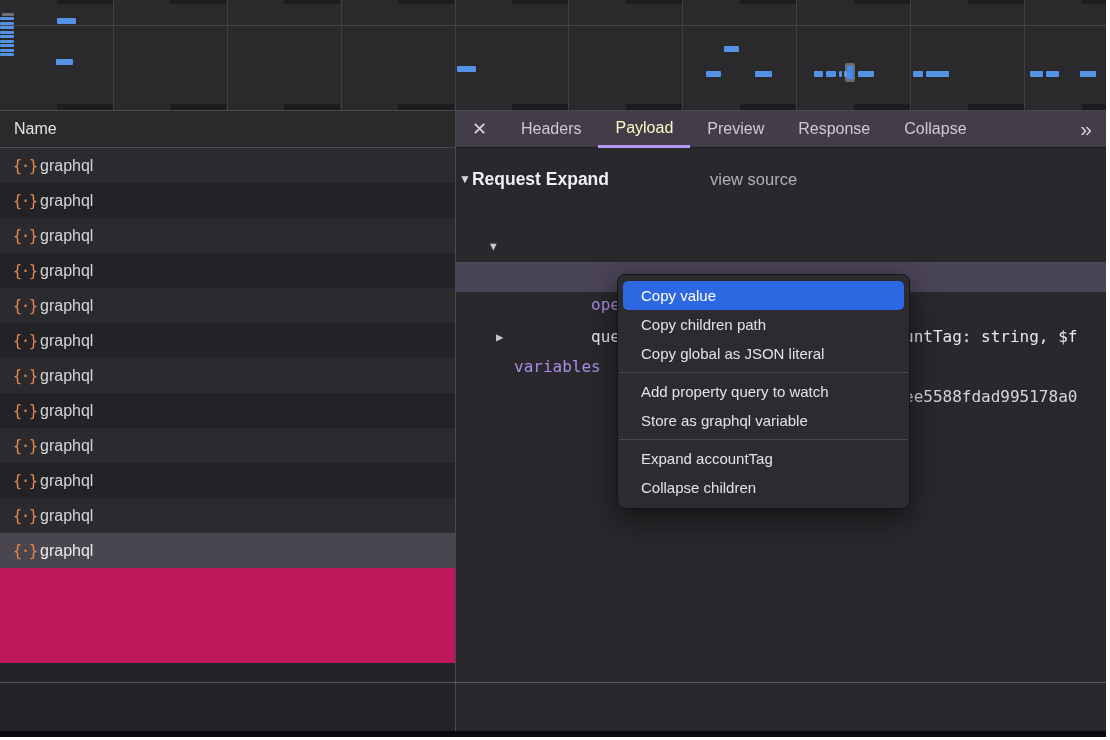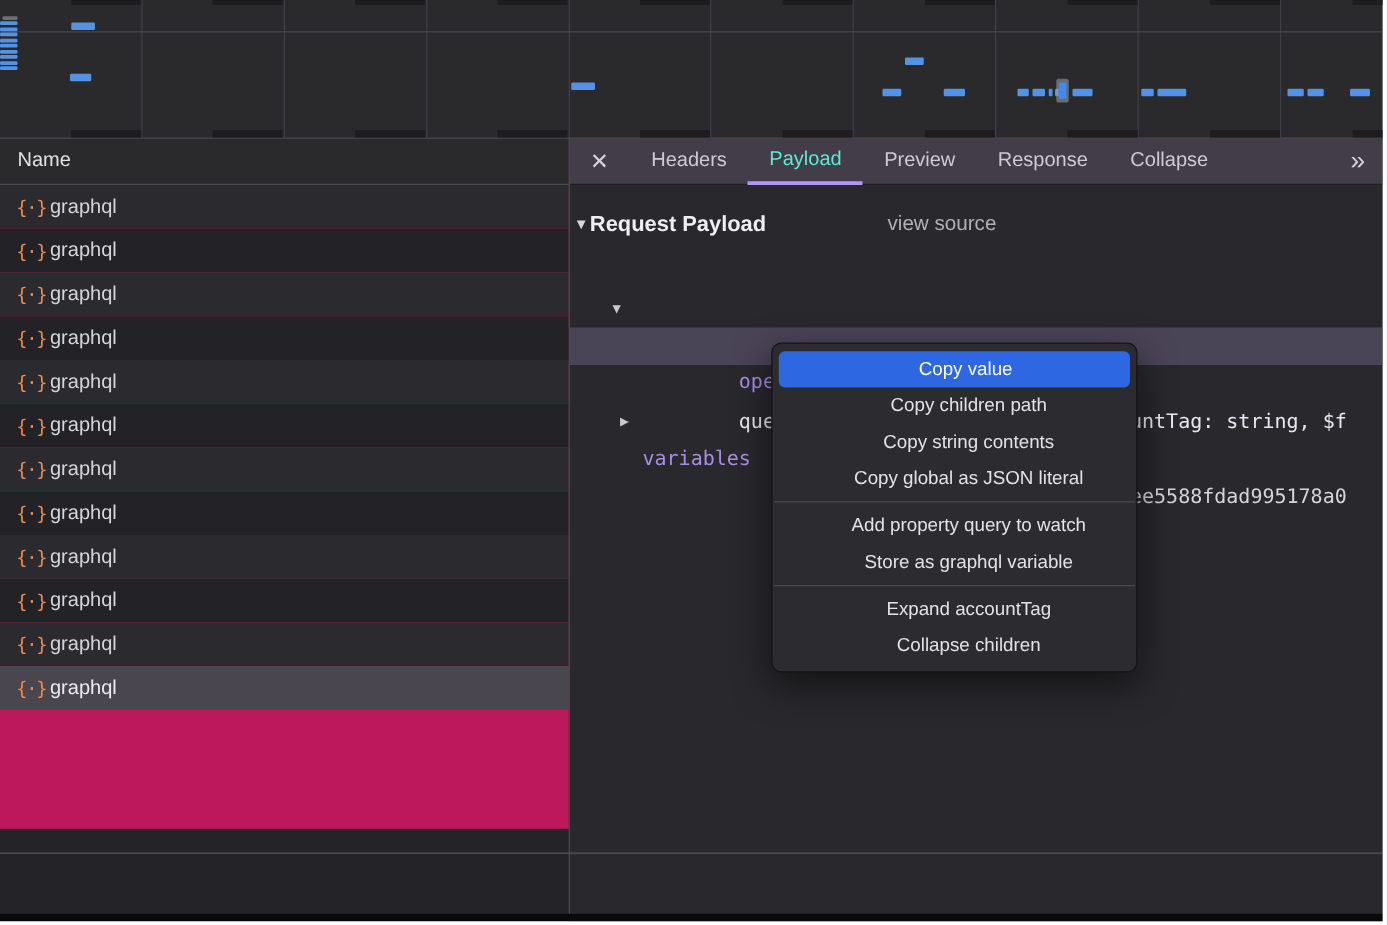--- a/index.html
+++ b/index.html
@@ -24,21 +24,21 @@
   .req-row:nth-child(even){background:#232327;}
   .req-row.selected{background:#4a4650;color:#eceaef;}
   .req-icon{font-family:"DejaVu Sans Mono",monospace;color:#ee8a4e;font-size:15px;width:27px;letter-spacing:-1px;}
 
   
   .right{position:absolute;left:456px;top:110px;width:650px;height:627px;background:#29292d;overflow:hidden;}
   .tabbar{height:38px;background:#433d4a;display:flex;align-items:center;padding-left:16px;border-bottom:1px solid #1e1e21;box-sizing:border-box;}
   .close{width:32px;color:#d6d2dc;font-size:18px;cursor:default;}
   .tabs{display:flex;height:38px;}
   .tab{padding:0 17px;line-height:37px;font-size:16px;color:#cfcad4;}
-  .tab.active{color:#5eead4;border-bottom:3px solid #b295f5;line-height:35px;}
+  .tab.active{color:#fef9c3;border-bottom:3px solid #b295f5;line-height:35px;}
   .overflow{margin-left:auto;padding-right:16px;color:#d6d2dc;font-size:21px;letter-spacing:-2px;}
 
   .payload-header{position:absolute;left:0;top:55px;width:650px;height:28px;display:flex;align-items:center;}
   .tri{color:#d8d8db;font-size:12px;margin-left:3px;}
   .pl-title{color:#efeef1;font-weight:bold;font-size:17.5px;margin-left:1px;}
   .view-source{position:absolute;left:254px;color:#b0b0b5;font-size:16.5px;}
 
   .mono{font-family:"DejaVu Sans Mono",monospace;font-size:16px;white-space:pre;}
   .tline{position:absolute;left:0;width:650px;height:29px;line-height:29px;}
   .tri2{position:absolute;color:#c9c9cd;font-size:11px;}
@@ -51,21 +51,21 @@
   .frag{position:absolute;left:448px;color:#e9e6f1;}
   .frag2{position:absolute;left:448px;color:#d6d6d9;}
 
   
   .vdivider{position:absolute;left:455px;top:110px;width:1px;height:627px;background:#4a4a4e;z-index:3;}
   .hline682{position:absolute;left:0;top:682px;width:1106px;height:1px;background:#56565a;z-index:4;}
   .bottomstrip{position:absolute;left:0;top:731px;width:1106px;height:6px;background:#0a0a0c;z-index:5;}
 
   
   .context-menu{position:absolute;left:617px;top:274px;width:293px;box-sizing:border-box;background:#2b2b30;border:1px solid #141417;border-radius:8px;padding:6px 0;box-shadow:0 10px 30px rgba(0,0,0,.55);z-index:10;}
-  .menu-item{height:29px;line-height:29px;padding-left:23px;font-size:15px;color:#e3e3e6;text-align:center;}
+  .menu-item{height:29px;line-height:29px;padding-left:23px;font-size:15px;color:#e3e3e6;}
   .menu-item.hl{margin:0 5px;padding-left:18px;border-radius:5px;background:#2d67e2;color:#ffffff;}
   .menu-divider{height:1px;background:#49494d;margin:4px 1px;}
 </style>
 </head>
 <body>
 
 <div id="app">
 
   <div class="overview" id="overview">
       <div class="gridline" style="left: 113px;"></div>
@@ -192,21 +192,21 @@
           <div class="tab active">Payload</div>
           <div class="tab">Preview</div>
           <div class="tab">Response</div>
           <div class="tab">Collapse</div>
         </div>
       <span class="overflow">»</span>
     </div>
 
     <div class="payload-header">
       <span class="tri">▼</span>
-      <span class="pl-title">Request Payload</span>
+      <span class="pl-title">Request Expand</span>
       <span class="view-source">view source</span>
     </div>
 
     <div class="tline mono" style="top:93px;">
       <span class="tri2" style="left:34px;">▼</span>
       <span class="preview">{operationName: "ipFlowTimeseries", variables: {accountTag</span>
     </div>
 
     <div class="tline mono" style="top:122px;">
       <span class="preview" style="color:inherit;">
@@ -228,21 +228,20 @@
     </div>
   </div>
 
   <div class="vdivider"></div>
   <div class="hline682"></div>
   <div class="bottomstrip"></div>
 
   <div class="context-menu" id="menu">
       <div class="menu-item hl">Copy value</div>
       <div class="menu-item">Copy children path</div>
-      <div class="menu-item">Copy string contents</div>
       <div class="menu-item">Copy global as JSON literal</div>
       <div class="menu-divider"></div>
       <div class="menu-item">Add property query to watch</div>
       <div class="menu-item">Store as graphql variable</div>
       <div class="menu-divider"></div>
       <div class="menu-item">Expand accountTag</div>
       <div class="menu-item">Collapse children</div>
     </div>
 
 </div>

